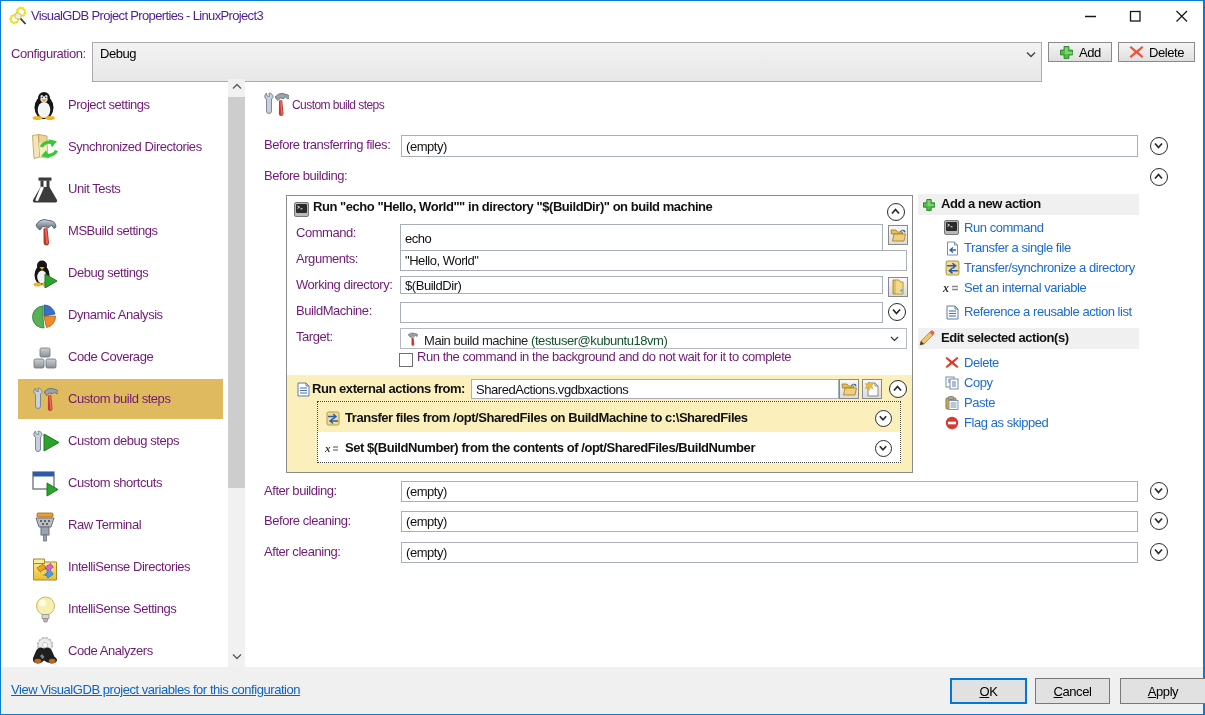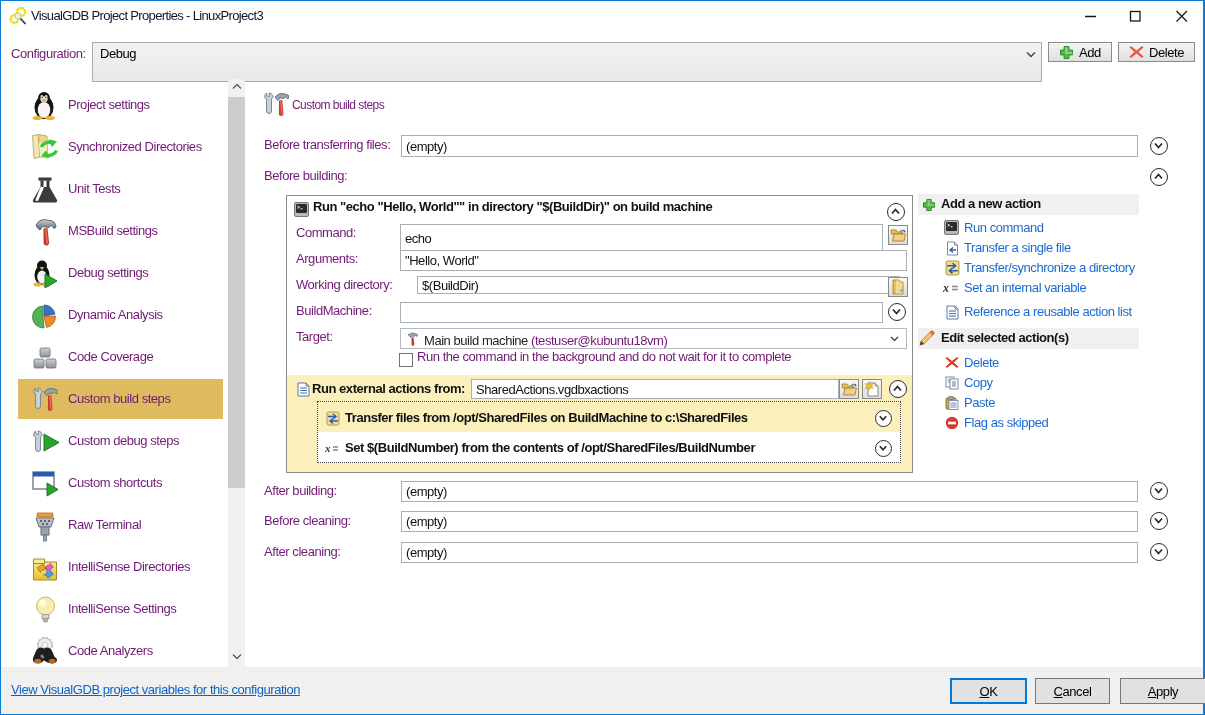--- a/index.html
+++ b/index.html
@@ -23,21 +23,21 @@
 <body>
 <div class="win">
 <svg class="ico" style="left:8px;top:5px" width="19" height="19" viewBox="0 0 19 19">
  <circle cx="12" cy="6" r="4.1" fill="none" stroke="#f2e118" stroke-width="2.6" stroke-dasharray="1.7 1.1"></circle>
  <circle cx="12" cy="6" r="3.9" fill="none" stroke="#f2e118" stroke-width="1.6"></circle>
  <circle cx="5.5" cy="13" r="3.9" fill="none" stroke="#f2e118" stroke-width="2.6" stroke-dasharray="1.7 1.1"></circle>
  <circle cx="5.5" cy="13" r="3.7" fill="none" stroke="#f2e118" stroke-width="1.6"></circle>
  <circle cx="9" cy="10" r="3.2" fill="#eef2dc" fill-opacity="0.85" stroke="#b8c0b0" stroke-width="1"></circle>
  <line x1="11.5" y1="12.5" x2="16.5" y2="18" stroke="#3a3a3a" stroke-width="1.8"></line>
 </svg>
-<div class="lbl" style="left:30px;top:7px;color:#0f172a;letter-spacing:-0.65px">VisualGDB Project Properties - LinuxProject3</div>
+<div class="lbl" style="left:30px;top:7px;color:#4c1d95;letter-spacing:-0.65px">VisualGDB Project Properties - LinuxProject3</div>
 <svg class="ico" style="left:1080px;top:5px" width="110" height="22" viewBox="0 0 110 22">
  <line x1="4" y1="10.5" x2="15" y2="10.5" stroke="#171717" stroke-width="1.5"></line>
  <rect x="49.5" y="5.5" width="9.5" height="9.5" fill="none" stroke="#171717" stroke-width="1.3"></rect>
  <line x1="95.5" y1="5" x2="106" y2="15.5" stroke="#171717" stroke-width="1.3"></line>
  <line x1="106" y1="5" x2="95.5" y2="15.5" stroke="#171717" stroke-width="1.3"></line>
 </svg>
 <div class="lbl" style="left:10px;top:45px">Configuration:</div>
 <div class="abs" style="left:91px;top:41px;width:950px;height:40px;border:1px solid #ababab;background:linear-gradient(#f2f2f2,#e8e8e8);">
   <div class="lbl" style="left:7px;top:3px;color:#000">Debug</div>
   <svg class="ico" style="right:5px;top:8px" width="10" height="7" viewBox="0 0 10 7">
@@ -278,42 +278,42 @@
  <div class="sbtn" style="left:601px;top:29px">
   <svg width="16" height="14" viewBox="0 0 16 14">
           <path d="M1 2 h5 l1.5 2 h5 v2 h-11 z" fill="#e8c05a" stroke="#a07820" stroke-width="0.8"></path>
           <path d="M2.5 13 L4 6 h11.5 L14 13 z" fill="#f0d080" stroke="#a07820" stroke-width="0.8"></path>
           <path d="M10 3.5 q3-2.5 5-0.5 l-1.5 0.3 m1.5-0.3 l-0.3 1.5" fill="none" stroke="#2a5caa" stroke-width="1"></path>
         </svg>
  </div>
  <div class="lbl" style="left:9px;top:55px">Arguments:</div>
  <div class="tb" style="left:113px;top:54px;width:507px;height:21px">"Hello, World"</div>
  <div class="lbl" style="left:9px;top:81px">Working directory:</div>
- <div class="tb" style="left:130px;top:80px;width:483px;height:18px">$(BuildDir)</div>
+ <div class="tb" style="left:113px;top:80px;width:483px;height:18px">$(BuildDir)</div>
  <div class="sbtn" style="left:601px;top:81px">
   <svg width="14" height="16" viewBox="0 0 14 16">
           <path d="M2 1 h6 l1.5 2 h2.5 v12 h-10 z" fill="#e8c05a" stroke="#a07820" stroke-width="0.8"></path>
           <path d="M5 1.5 h3 l1.5 2 h2 v11 h-6.5 z" fill="#f2d88e"></path>
           <circle cx="10.5" cy="11.5" r="1.2" fill="#4ab8c8"></circle>
         </svg>
  </div>
  <div class="lbl" style="left:9px;top:107px">BuildMachine:</div>
  <div class="tb" style="left:113px;top:106px;width:483px;height:21px"></div>
  <div class="circ" style="left:601px;top:107px">
         <svg width="11" height="11" viewBox="0 0 11 11">
           <path d="M2 3.5 L5.5 7.5 L9 3.5" fill="none" stroke="#2b2b2b" stroke-width="1.8"></path>
         </svg>
       </div>
  <div class="lbl" style="left:9px;top:133px">Target:</div>
  <div class="abs" style="left:113px;top:132px;width:507px;height:21px;border:1px solid #b5bac2;background:#fff">
   <svg class="ico" style="left:6px;top:3px" width="12" height="14" viewBox="0 0 12 14">
    <path d="M1 3 q2.5-2.5 5-2 l4 1 q1 0.5 0.5 1.5 l-0.5 1 -1.5-1 -1 1 -2.5-0.5 -1 1.5 q-1.5-0.5-2-2.5z" fill="#9aa4ae" stroke="#5a646e" stroke-width="0.6"></path>
    <path d="M4.5 5.5 l2-0.3 0.8 7 a1.4 1.4 0 0 1 -2.8 0.3 z" fill="#c23b2e"></path>
   </svg>
-  <div class="lbl" style="left:23px;top:4px;color:#222">Main build machine <span style="color:#701a75">(testuser@kubuntu18vm)</span></div>
+  <div class="lbl" style="left:23px;top:4px;color:#222">Main build machine <span style="color:#14532d">(testuser@kubuntu18vm)</span></div>
   <svg class="ico" style="right:7px;top:7px" width="9" height="6" viewBox="0 0 9 6">
           <path d="M1 1 L4.5 4.5 L8 1" fill="none" stroke="#333" stroke-width="1.2"></path>
         </svg>
  </div>
  <div class="abs" style="left:112px;top:157px;width:14px;height:14px;border:1px solid #707070;background:#fff"></div>
  <div class="lbl" style="left:130px;top:153px">Run the command in the background and do not wait for it to complete</div>
 
  <div class="abs" style="left:0px;top:179px;width:625px;height:97px;background:#fbf0bc">
   <svg class="ico" style="left:10px;top:7px" width="13" height="15" viewBox="0 0 13 15">
    <path d="M1 1 h8 l3 3 v10 h-11 z" fill="#fff" stroke="#5a7ca8" stroke-width="1"></path>

